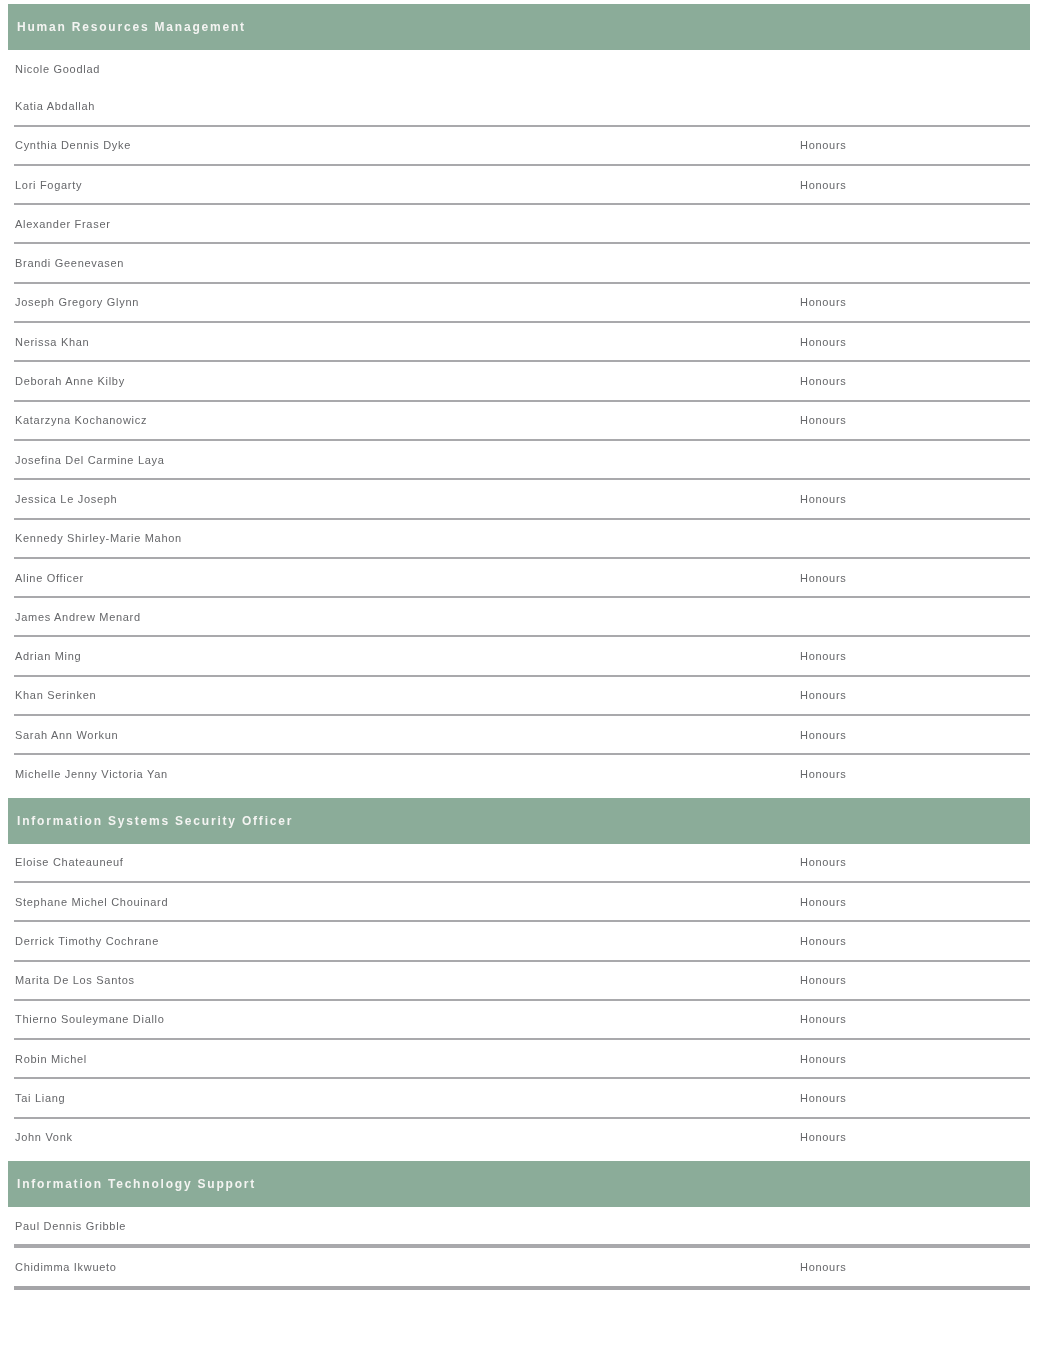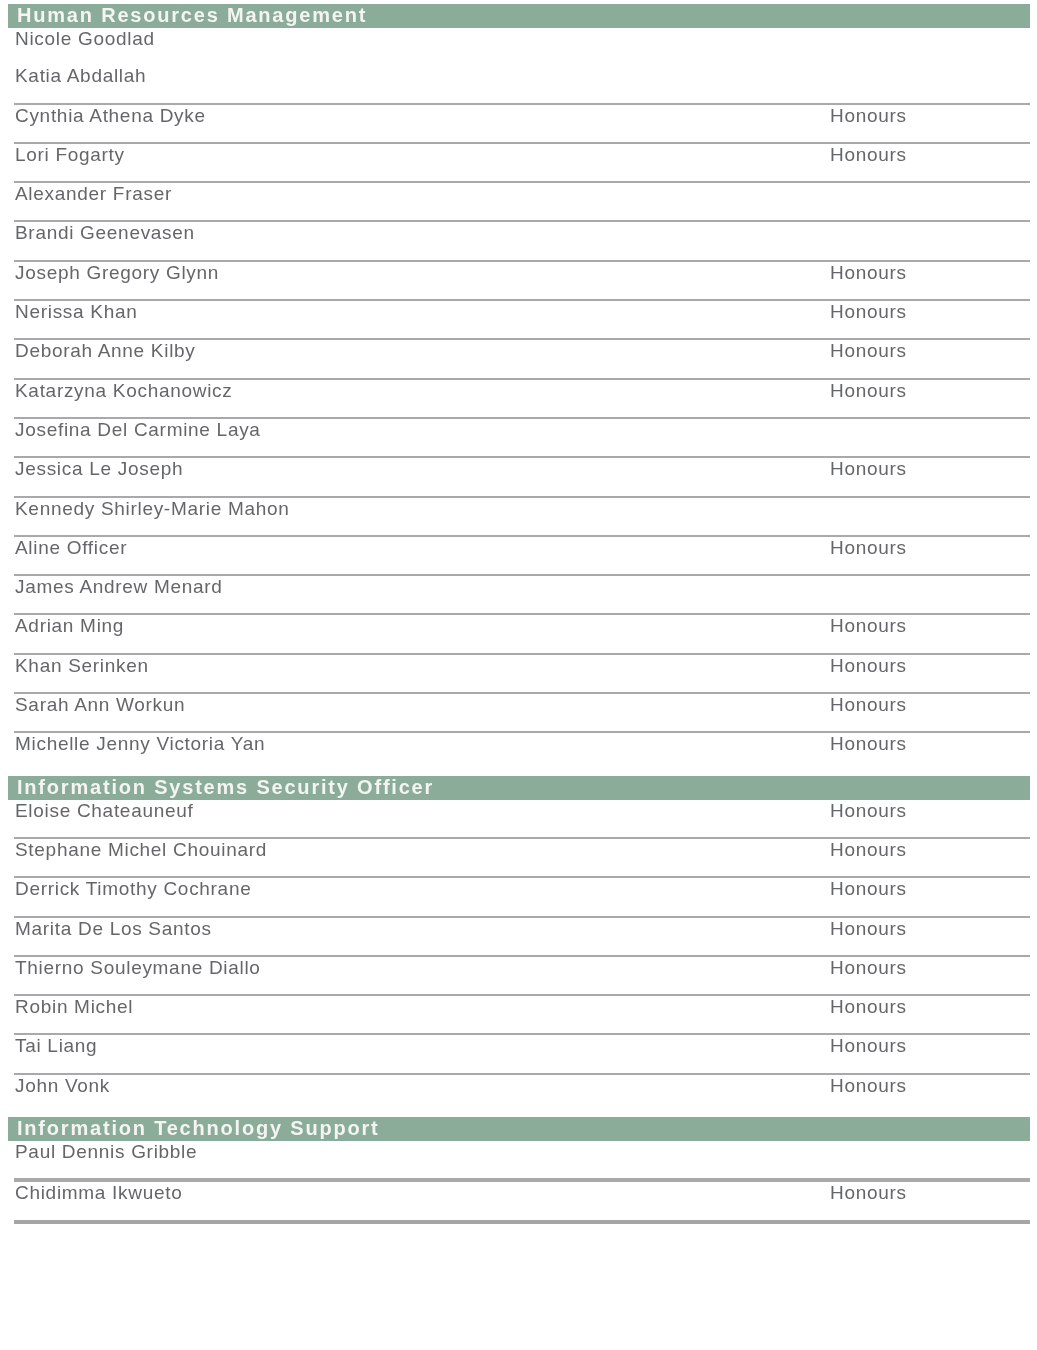--- a/index.html
+++ b/index.html
@@ -11,47 +11,49 @@
   body {
     width: 1037px;
     height: 1350px;
     overflow: hidden;
   }
   #list {
     padding: 4px 7px 0 8px;
   }
   .section-header {
     background: var(--header-bg, #8bac99);
-    height: 24px;
+    height: 46px;
     display: flex;
+    align-items: center;
     padding-left: 9px;
     margin-top: 5px;
     color: var(--header-text, #f4f4f2);
-    font-size: 20px;
+    font-size: 12px;
     font-weight: bold;
     letter-spacing: 1.8px;
   }
   #list > .section-header:first-child {
     margin-top: 0;
   }
   .row {
     position: relative;
     height: 37.3px;
     display: flex;
+    align-items: center;
     padding-left: 7px;
     color: var(--row-text, #656669);
-    font-size: 19px;
+    font-size: 11px;
     letter-spacing: 0.7px;
   }
   .name {
     white-space: nowrap;
   }
   .honours {
     position: absolute;
-    left: 822px;
+    left: 792px;
     white-space: nowrap;
   }
   .row-sep {
     height: 2px;
     background: var(--separator, #a9a9ac);
     margin-left: 6px;
   }
   .bottom-bar {
     height: 4px;
     background: var(--bottom-rule, #a5a5a8);
@@ -66,21 +68,21 @@
       <span>Human Resources Management</span>
     </div>
     <div class="row">
       <span class="name">Nicole Goodlad</span>
     </div>
     <div class="row">
       <span class="name">Katia Abdallah</span>
     </div>
     <div class="row-sep"></div>
     <div class="row">
-      <span class="name">Cynthia Athena Dyke</span>
+      <span class="name">Cynthia Dennis Dyke</span>
       <span class="honours">Honours</span>
     </div>
     <div class="row-sep"></div>
     <div class="row">
       <span class="name">Lori Fogarty</span>
       <span class="honours">Honours</span>
     </div>
     <div class="row-sep"></div>
     <div class="row">
       <span class="name">Alexander Fraser</span>

